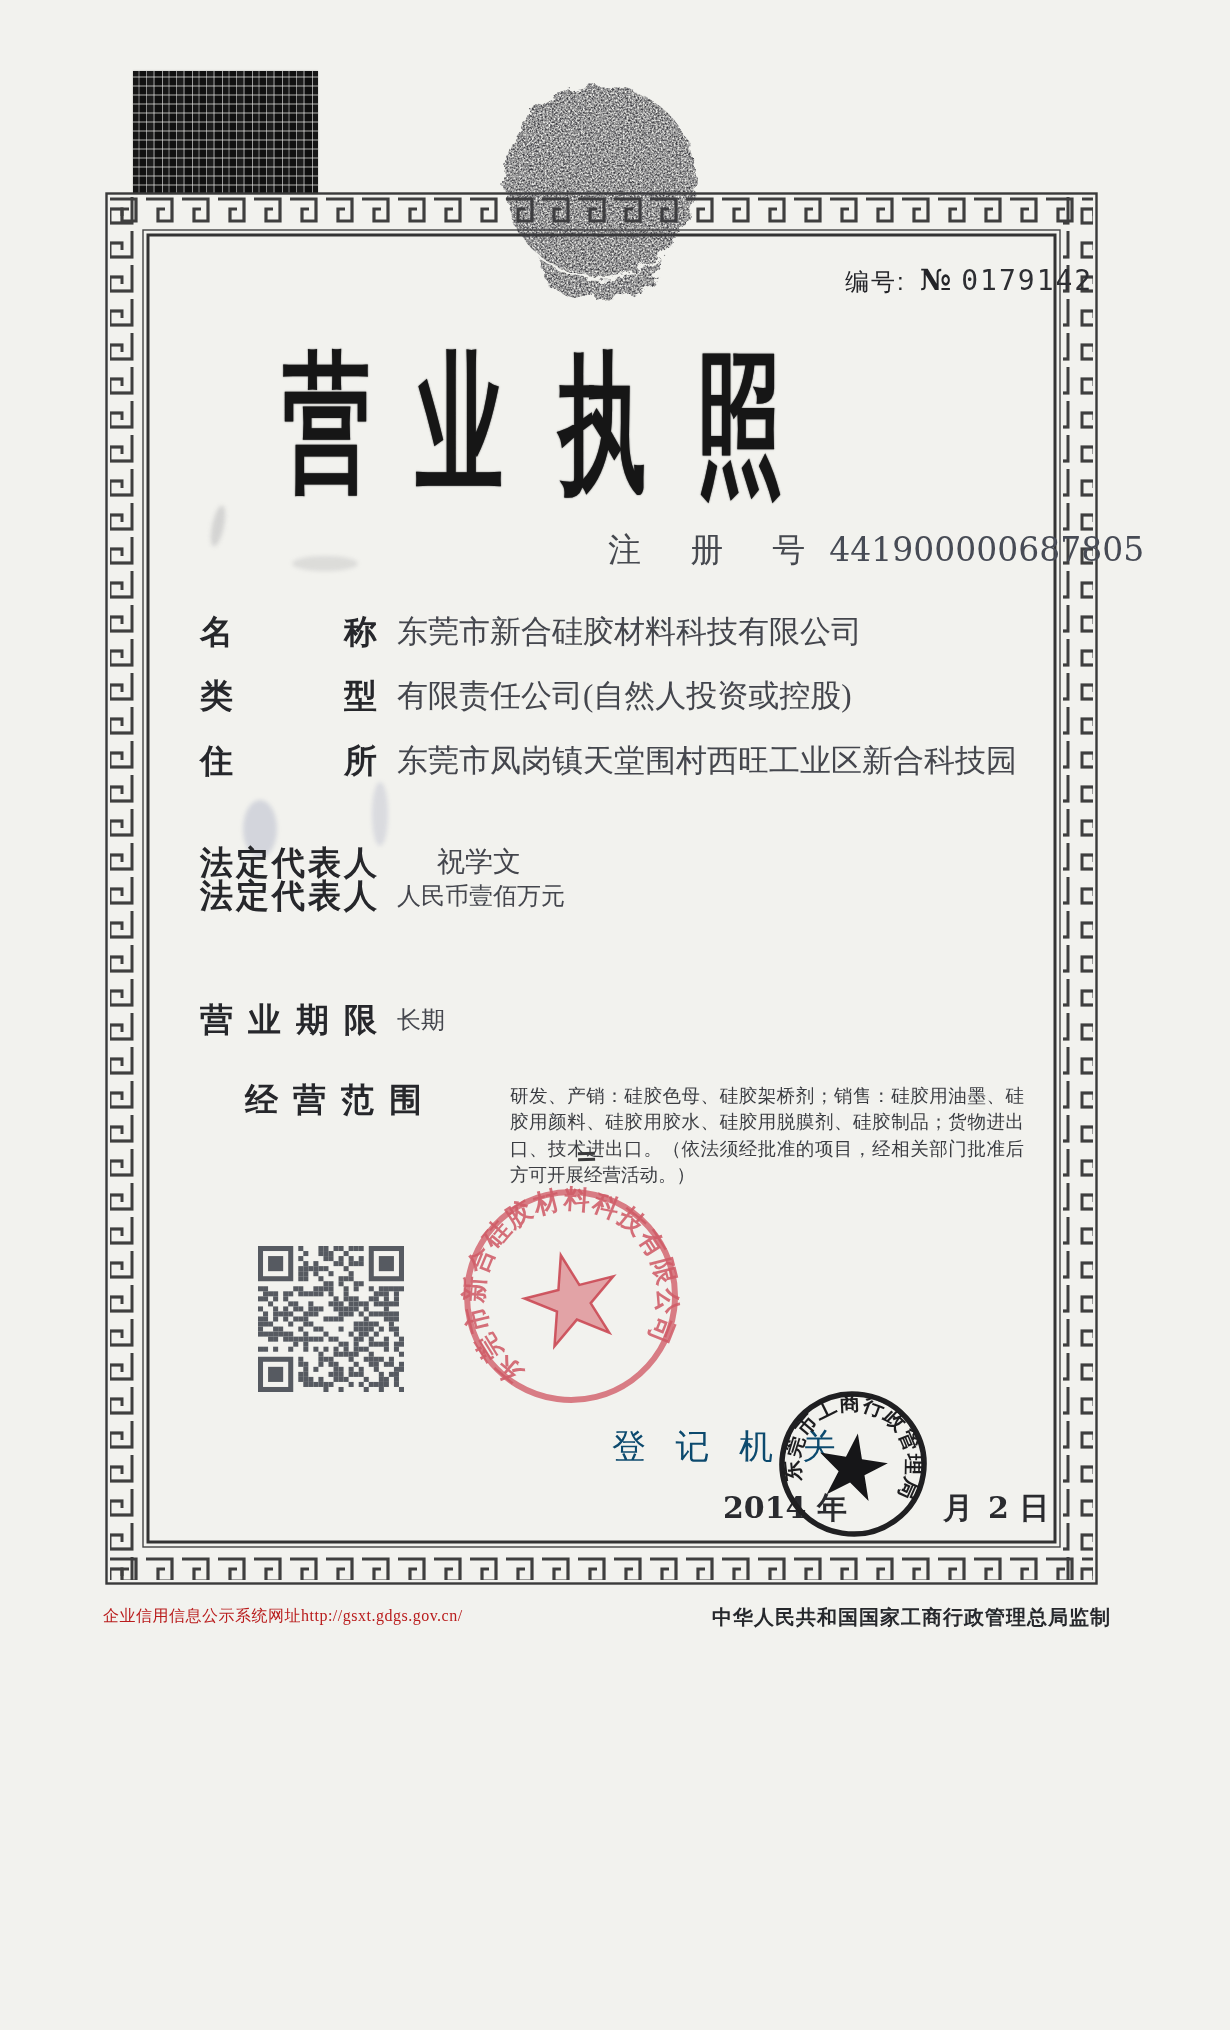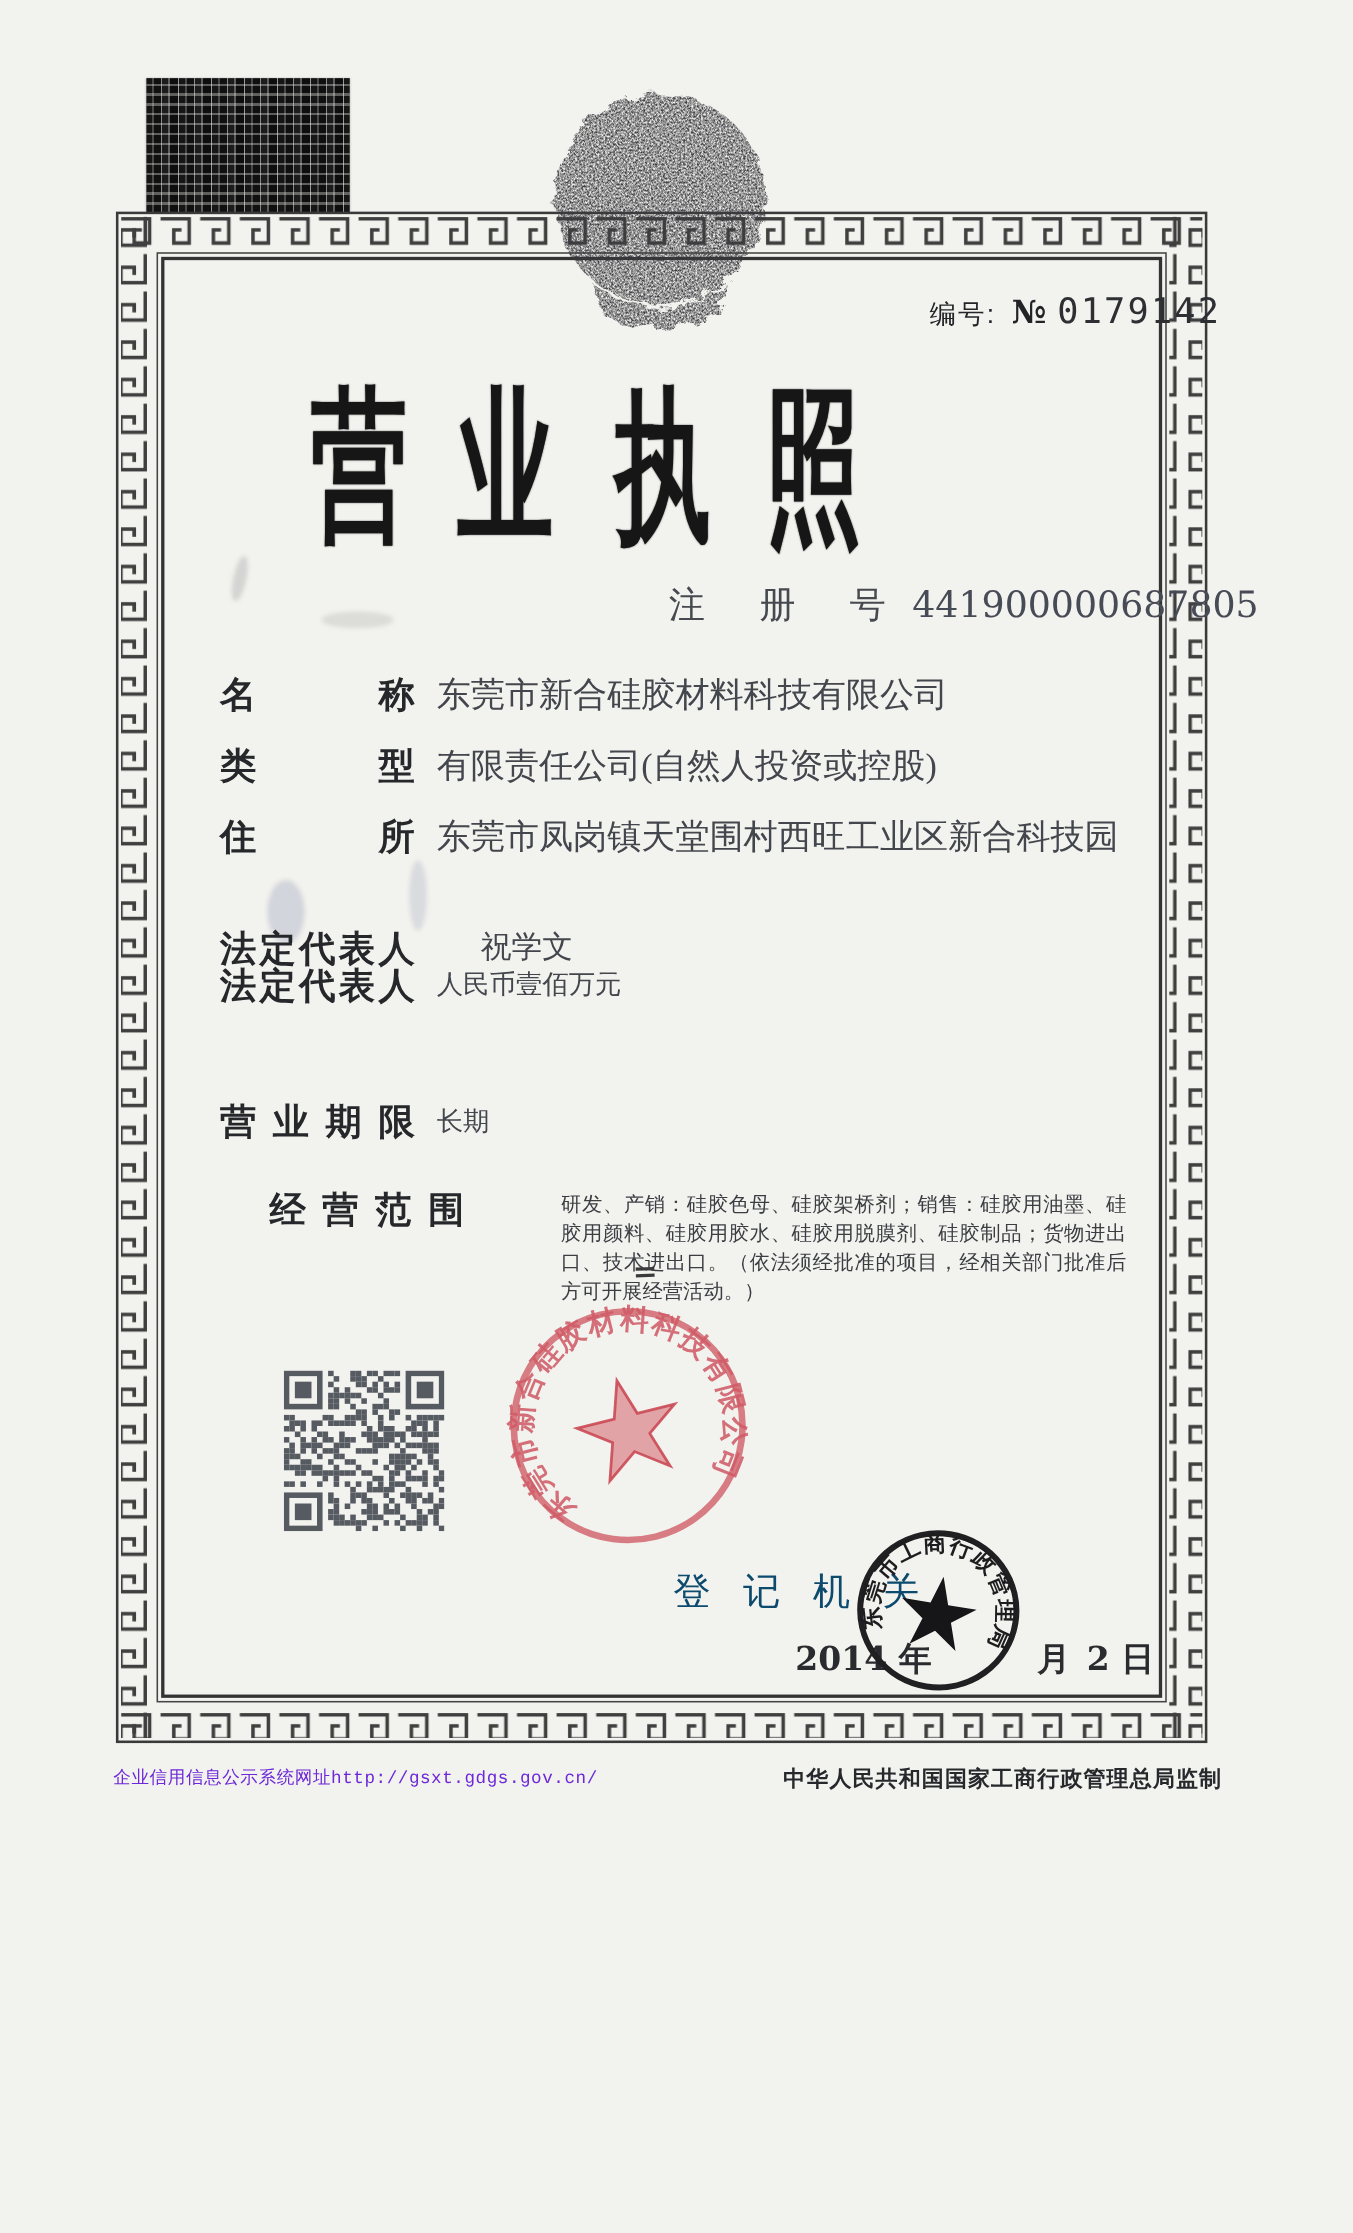--- a/index.html
+++ b/index.html
@@ -17,21 +17,21 @@
   
   .frame{left:105px;top:192px;}
 
   
   .emblem{left:487px;top:80px;z-index:4;}
 
   
   .serial{left:845px;top:252px;display:flex;align-items:baseline;z-index:5;color:#232428;}
   .serial .lab{font-size:24px;letter-spacing:2px;}
   .serial .nosign{font-family:"DejaVu Serif",serif;font-weight:bold;font-size:29px;margin:0 10px 0 14px;}
-  .serial .num{font-family:"DejaVu Sans Mono",monospace;font-size:32px;letter-spacing:2px;color:#2e2f33;margin-top:12px;}
+  .serial .num{font-family:"DejaVu Sans Mono",monospace;font-size:28px;letter-spacing:2px;color:#2e2f33;margin-top:12px;}
 
   
   .tchar{top:348px;font-size:150px;line-height:1;font-weight:bold;color:#161616;
          transform:scale(0.58,1);transform-origin:top left;text-shadow:0 0 2px #3a3a3a;z-index:3;}
   .tc1{left:283px;} .tc2{left:416px;} .tc3{left:559px;} .tc4{left:696px;}
 
   
   .regrow{left:608px;top:528px;display:flex;align-items:baseline;color:#46494f;}
   .regrow .rlab{font-size:33px;letter-spacing:20px;font-weight:500;}
   .regrow .rnum{font-family:"DejaVu Serif",serif;font-size:33px;margin-left:4px;color:#474b55;}
@@ -57,21 +57,21 @@
   
   .redseal{left:451px;top:1176px;width:240px;height:240px;transform:rotate(-14deg);z-index:6;opacity:.92;}
 
   
   .registry{left:612px;top:1424px;font-size:34px;font-weight:400;letter-spacing:10px;color:#0c4a6e;}
   .dateline{top:1488px;font-family:"DejaVu Serif",serif;font-weight:600;font-size:30px;color:#2a2b2f;}
   .dy{left:723px;} .dm{left:943px;} .dd{left:988px;}
   .blackseal{left:768px;top:1379px;width:170px;height:170px;transform:rotate(9deg);z-index:7;}
 
   
-  .footL{left:103px;top:1606px;font-family:Liberation Mono, monospace;font-size:16px;color:#6d28d9;letter-spacing:.5px;}
+  .footL{left:103px;top:1606px;font-family:Liberation Serif, serif;font-size:16px;color:#b91c1c;letter-spacing:.5px;}
   .footR{left:712px;top:1604px;font-size:20px;font-weight:600;color:#26282c;letter-spacing:1px;}
 
   
   .smudge{filter:blur(2px);border-radius:50%;}
   .sm1{left:212px;top:505px;width:12px;height:42px;background:rgba(105,105,115,.22);transform:rotate(12deg);}
   .sm2{left:292px;top:556px;width:66px;height:15px;background:rgba(105,105,115,.16);}
   .sm3{left:243px;top:800px;width:34px;height:58px;background:rgba(92,102,150,.20);}
   .sm4{left:372px;top:782px;width:16px;height:64px;background:rgba(92,102,150,.16);}
 </style>
 </head>

